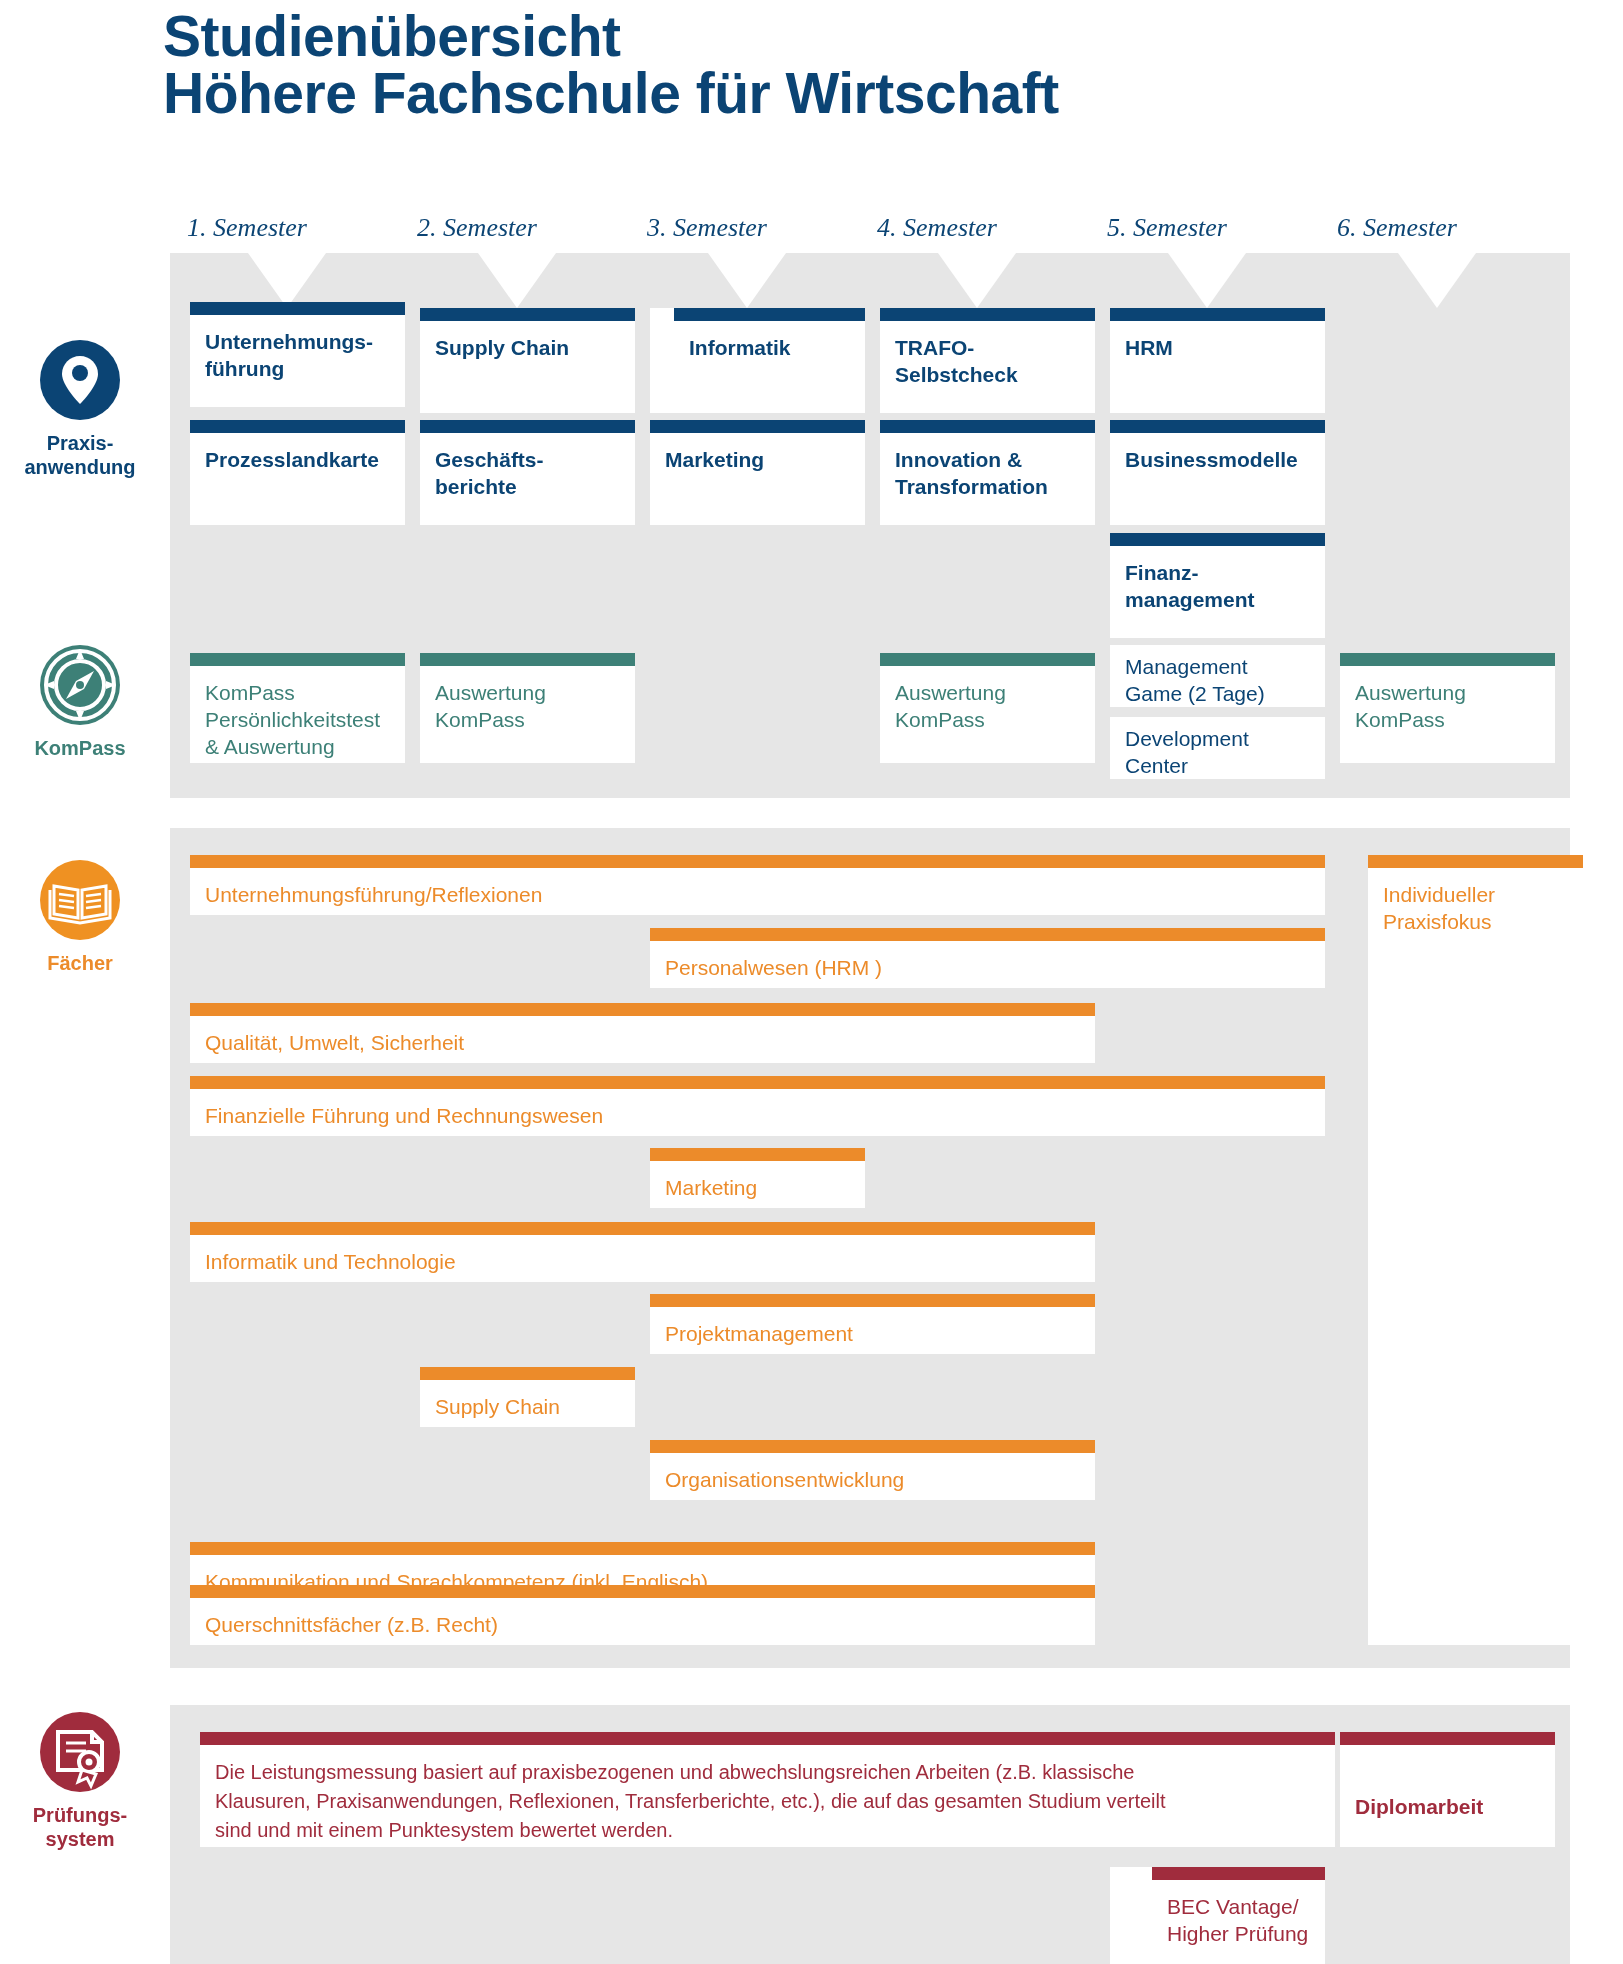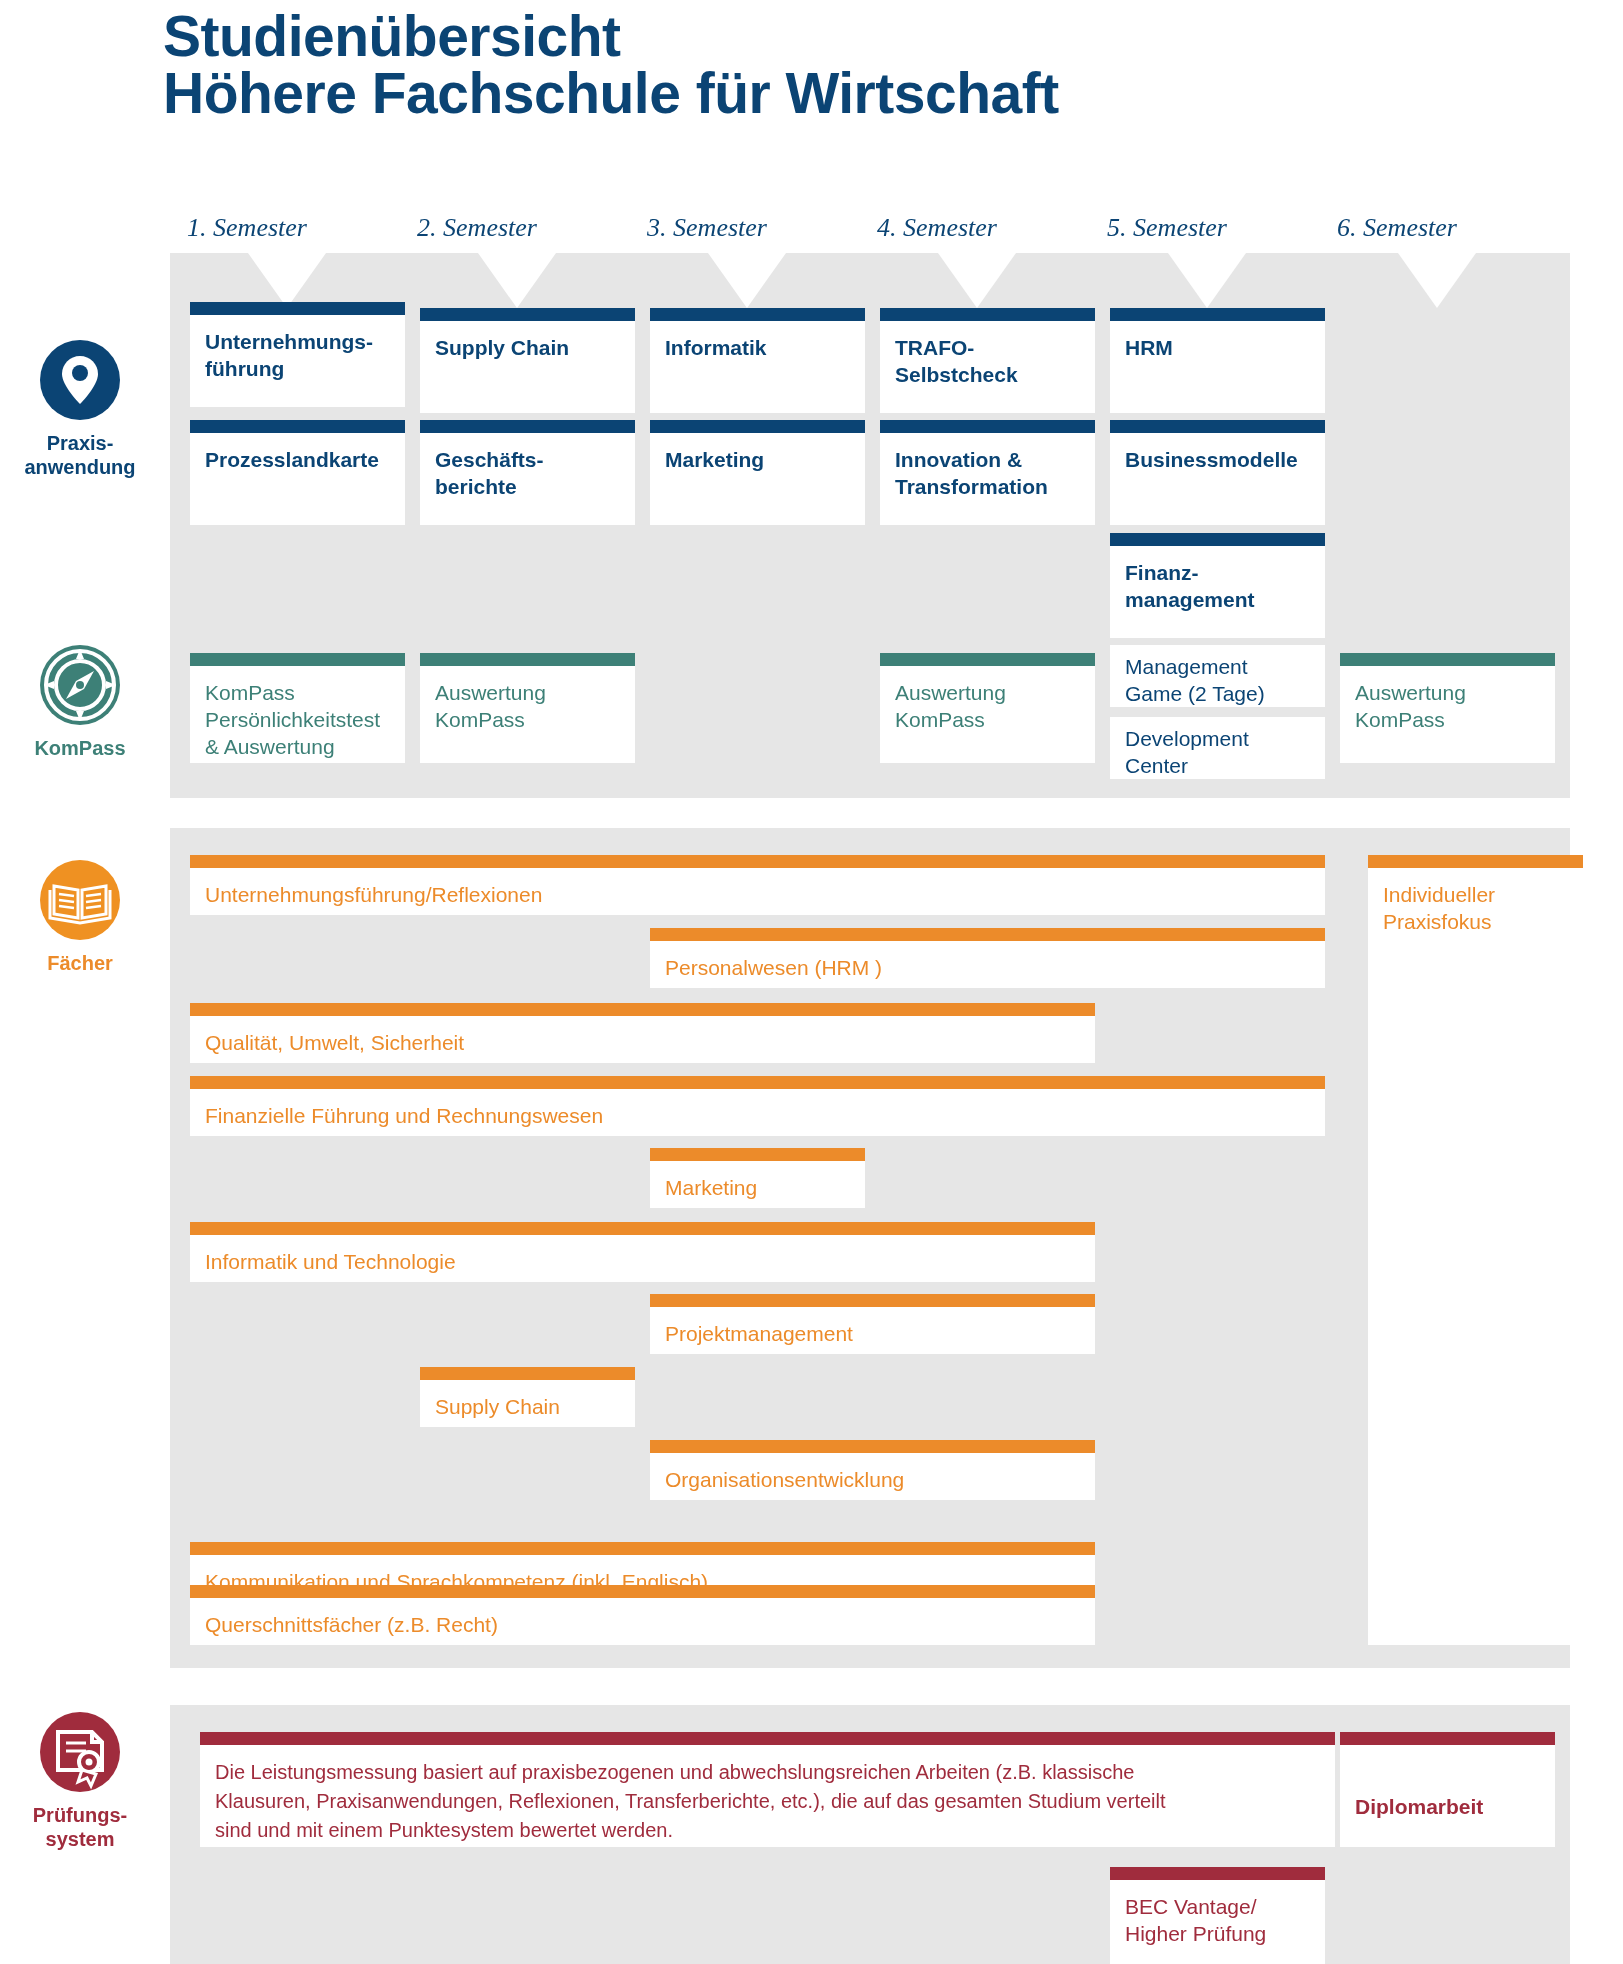--- a/index.html
+++ b/index.html
@@ -87,21 +87,21 @@
     <div>Unternehmungs-</div>
     <div>führung</div>
   </div>
 </div>
 <div class="card blue" style="left:420px;top:308px;width:215px;height:105px;">
   <div class="bar"></div>
   <div class="txt">
       <div>Supply Chain</div>
     </div>
 </div>
-<div class="card blue" style="left:650px;top:308px;width:215px;height:105px;">
+<div class="card blue" style="left:650px;top:308px;width:215px;height:105px;padding-left:24px;">
   <div class="bar"></div>
   <div class="txt">
       <div>Informatik</div>
     </div>
 </div>
 <div class="card blue" style="left:880px;top:308px;width:215px;height:105px;">
   <div class="bar"></div>
   <div class="txt">
     <div>TRAFO-</div>
     <div>Selbstcheck</div>
@@ -286,21 +286,21 @@
   </div>
 </div>
 
 <div class="card red bold" style="left:1340px;top:1732px;width:215px;height:115px;">
   <div class="bar"></div>
   <div class="txt" style="padding-top:48px;">
     <div>Diplomarbeit</div>
   </div>
 </div>
 
-<div class="card red" style="left:1110px;top:1867px;width:215px;height:97px;">
+<div class="card red" style="left:1110px;top:1867px;width:215px;height:97px;padding-left:42px;">
   <div class="bar"></div>
   <div class="txt">
     <div>BEC Vantage/</div>
     <div>Higher Prüfung</div>
   </div>
 </div>
 
 <div class="side" style="left:0px;top:340px;">
   <div class="glyph">
     <svg width="80" height="80" viewBox="0 0 80 80" aria-hidden="true">

